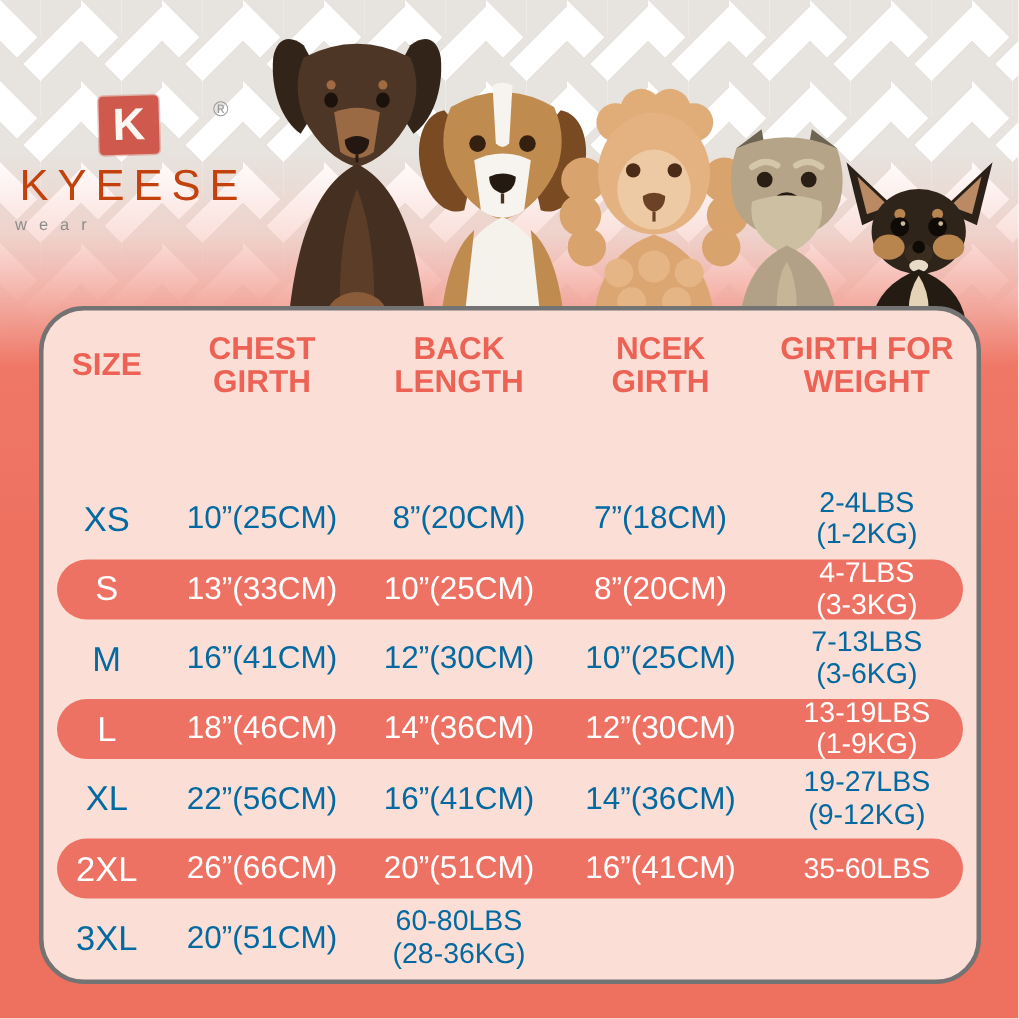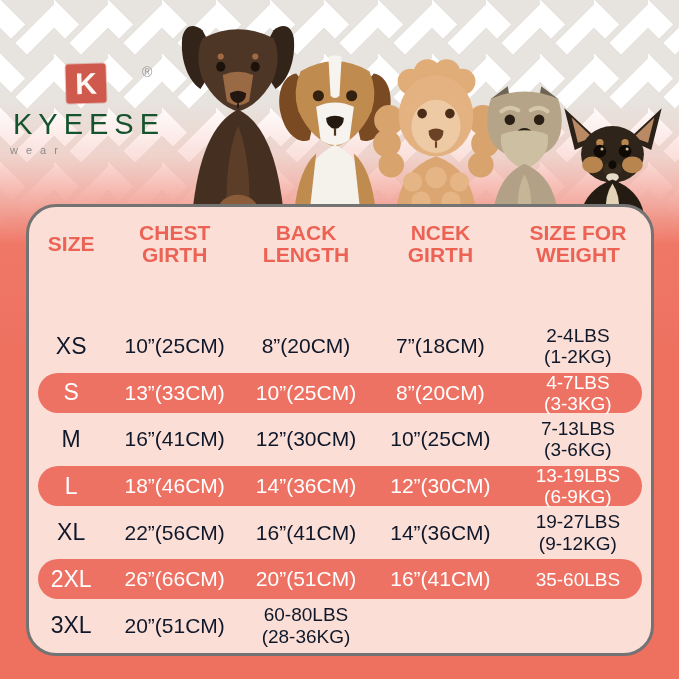--- a/index.html
+++ b/index.html
@@ -36,21 +36,21 @@
   .k-square{
     position:absolute;left:56px;top:8px;width:40px;height:39px;
     background:#ce594c;border-radius:3px;transform:rotate(-1.5deg);
     display:flex;align-items:center;justify-content:center;
     box-shadow:0 0 0 1px rgba(206,89,76,.35);
   }
   .k-square span{color:#fdf7f3;font-size:30px;font-weight:bold;line-height:1;}
   .reg-mark{position:absolute;left:132px;top:8px;font-size:14px;color:#9a9a9a;}
   .brand-name{
     position:absolute;left:0;top:52px;width:158px;text-align:center;
-    font-size:29px;color:#14532d;letter-spacing:6px;font-weight:400;
+    font-size:29px;color:#c2410c;letter-spacing:6px;font-weight:400;
   }
   .brand-sub{
     position:absolute;left:0;top:88px;width:158px;text-align:left;
     font-size:11px;color:#8c8c8c;letter-spacing:8px;
   }
   
   .dog{position:absolute;z-index:2;}
   .dog svg{display:block;width:100%;height:100%;}
   
   .card{
@@ -67,21 +67,21 @@
   .thead{height:70px;}
   .trow{flex:1;}
   .hcell{
     text-align:center;color:#ec6355;font-weight:bold;
     font-size:21px;line-height:1.05;letter-spacing:0px;
   }
   .trow.hl::before{
     content:"";position:absolute;left:7px;right:7px;top:3px;bottom:3px;
     background:#ee7263;border-radius:30px;
   }
-  .tcell{position:relative;text-align:center;color:#0f172a;z-index:1;}
+  .tcell{position:relative;text-align:center;color:#0369a1;z-index:1;}
   .csize{font-size:23px;}
   .cdata{font-size:21px;}
   .cweight{font-size:19px;line-height:1.12;}
   .trow.hl .tcell{color:#ffffff;}
 </style>
 </head>
 <body>
 
 <div class="stage">
 
@@ -215,21 +215,21 @@
       </div>
       <div class="hcell">
         <div>BACK</div>
         <div>LENGTH</div>
       </div>
       <div class="hcell">
         <div>NCEK</div>
         <div>GIRTH</div>
       </div>
       <div class="hcell">
-        <div>SIZE FOR</div>
+        <div>GIRTH FOR</div>
         <div>WEIGHT</div>
       </div>
     </div>
     <div style="display:flex;flex-direction:column;flex:1;">
         <div class="trow">
           <div class="tcell csize">XS</div>
           <div class="tcell cdata">10”(25CM)</div>
           <div class="tcell cdata">8”(20CM)</div>
           <div class="tcell cdata">7”(18CM)</div>
           <div class="tcell cweight">
@@ -257,21 +257,21 @@
             <div>(3-6KG)</div>
           </div>
         </div>
         <div class="trow hl">
           <div class="tcell csize">L</div>
           <div class="tcell cdata">18”(46CM)</div>
           <div class="tcell cdata">14”(36CM)</div>
           <div class="tcell cdata">12”(30CM)</div>
           <div class="tcell cweight">
             <div>13-19LBS</div>
-            <div>(6-9KG)</div>
+            <div>(1-9KG)</div>
           </div>
         </div>
         <div class="trow">
           <div class="tcell csize">XL</div>
           <div class="tcell cdata">22”(56CM)</div>
           <div class="tcell cdata">16”(41CM)</div>
           <div class="tcell cdata">14”(36CM)</div>
           <div class="tcell cweight">
             <div>19-27LBS</div>
             <div>(9-12KG)</div>

